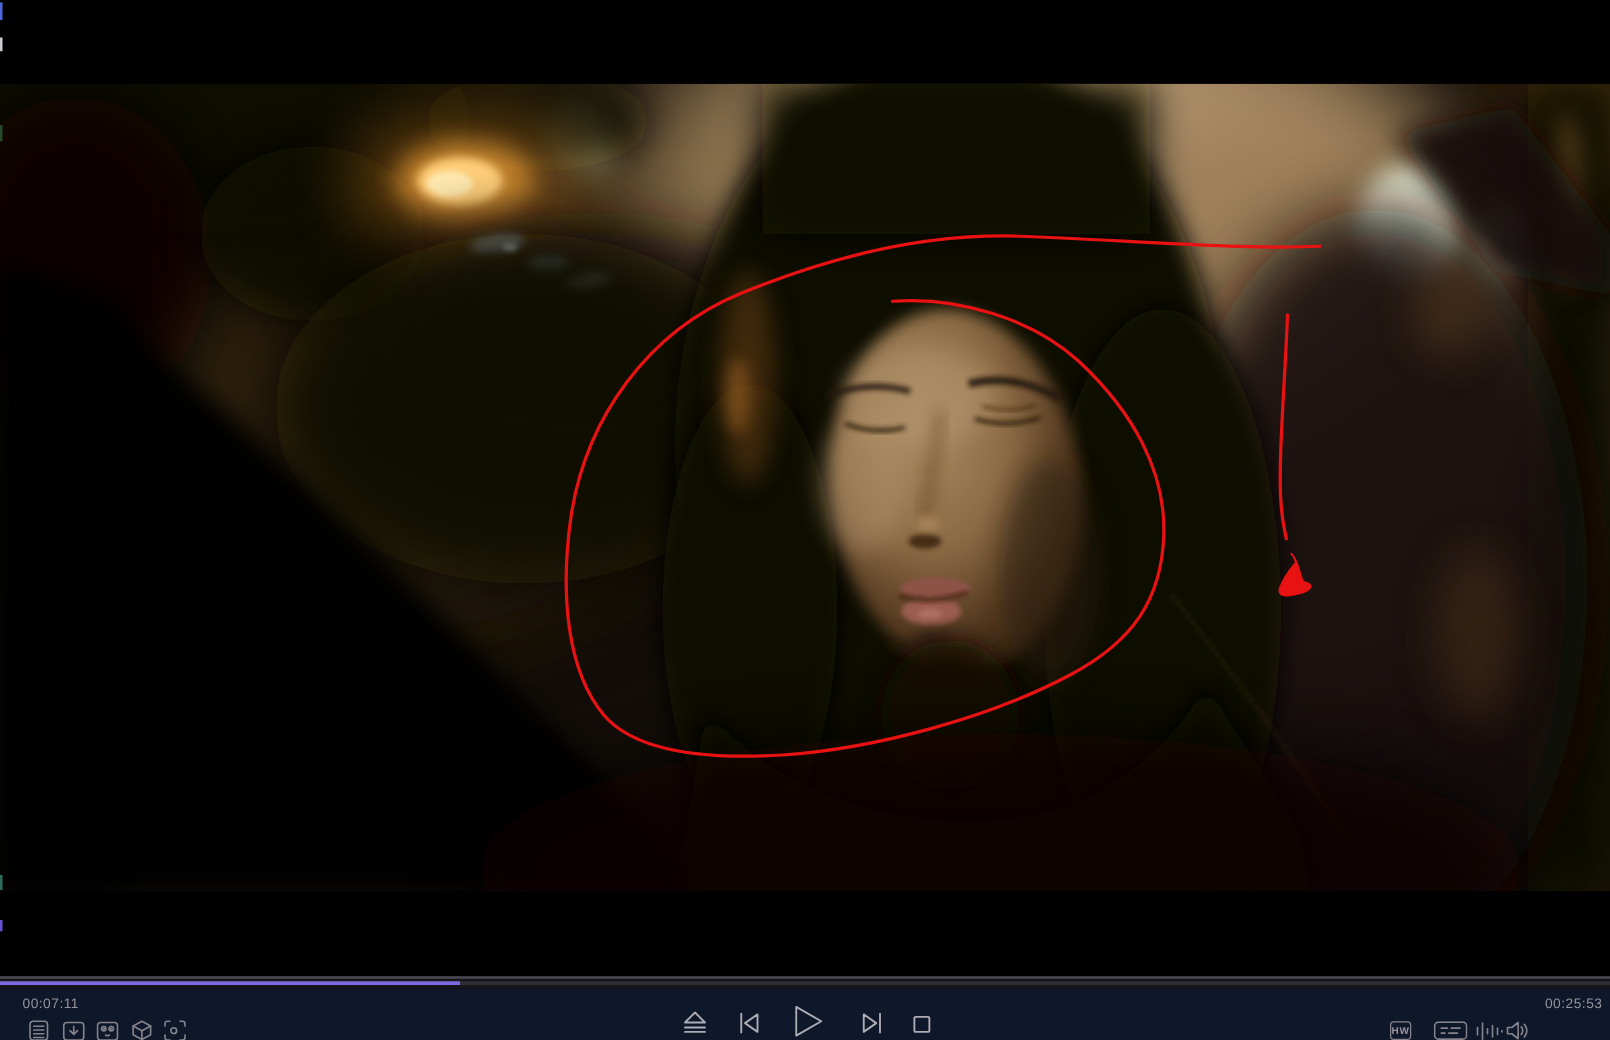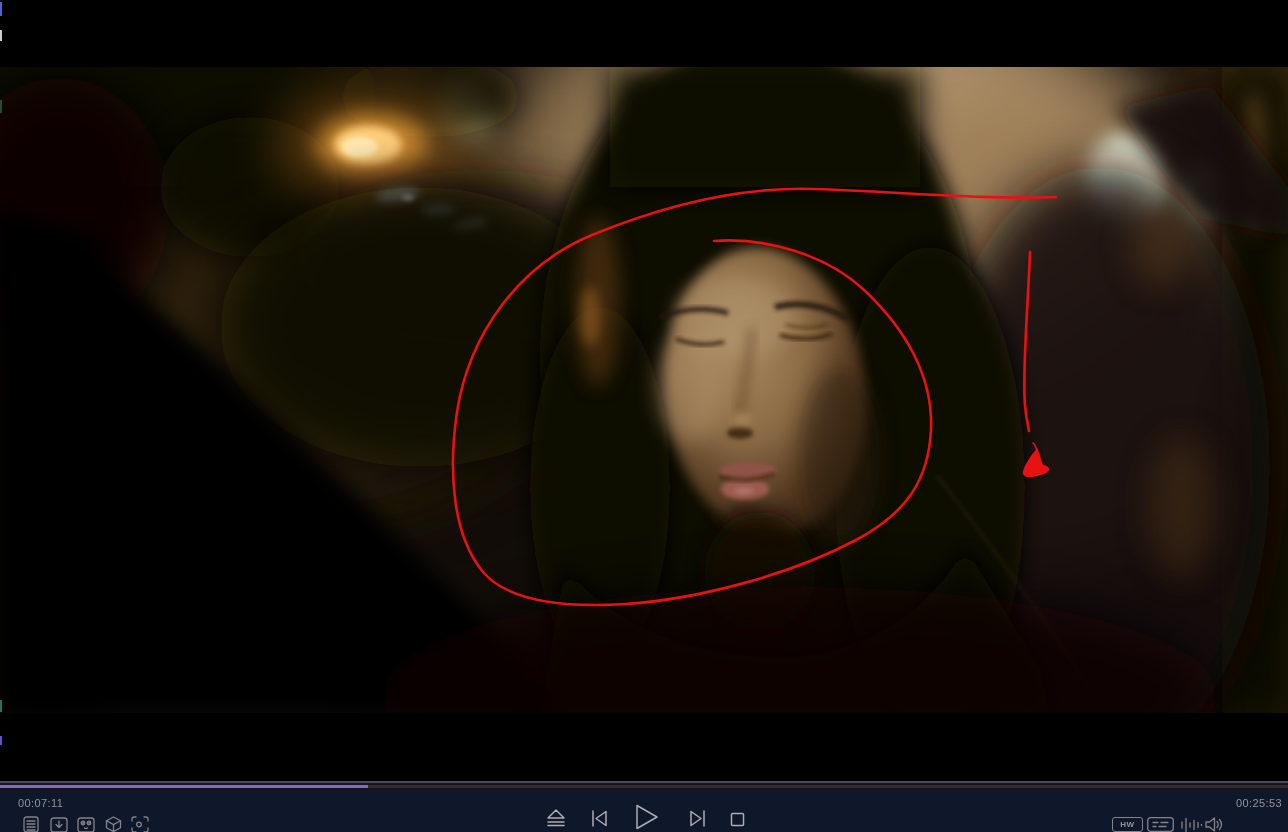--- a/index.html
+++ b/index.html
@@ -15,21 +15,21 @@
   .seekbar{position:absolute;left:0;top:781px;width:1288px;height:10px;background:#17151b;border-top:2px solid #4b4952;box-sizing:border-box;z-index:6;cursor:pointer;}
   .seek-fill{position:absolute;left:0;top:2px;height:3px;background:#7b68dd;}
   .seek-rest{position:absolute;right:0;top:2px;height:3px;left:0;background:#2e2c34;z-index:-1;}
   
   .bar{position:absolute;left:0;top:791px;width:1288px;height:41px;background:#0f172a;z-index:6;}
   .time{position:absolute;top:6px;font-size:11px;letter-spacing:.4px;color:#95939b;}
   .time.l{left:18px;} .time.r{right:6px;}
   .ibtn{position:absolute;background:none;border:none;padding:0;margin:0;cursor:pointer;line-height:0;}
   .ibtn svg{stroke:#85838b;fill:none;stroke-width:1.3;stroke-linecap:round;stroke-linejoin:round;}
   .tbtn svg{stroke:#aeacb4;stroke-width:1.5;fill:none;stroke-linecap:round;stroke-linejoin:round;}
-  .badge{position:absolute;box-sizing:border-box;width:31px;height:15px;border:1.3px solid #85838b;border-radius:3px;
+  .badge{position:absolute;box-sizing:border-box;width:17px;height:15px;border:1.3px solid #85838b;border-radius:3px;
          color:#96949c;font-size:8px;font-weight:bold;letter-spacing:.6px;text-align:center;line-height:12px;background:none;padding:0;cursor:pointer;}
 </style>
 </head>
 <body>
 
 <div class="video">
 <svg width="1288" height="646" viewBox="0 0 1288 646">
   <defs>
     <filter id="b2" x="-60%" y="-60%" width="220%" height="220%">
           <feGaussianBlur stdDeviation="2"></feGaussianBlur>

